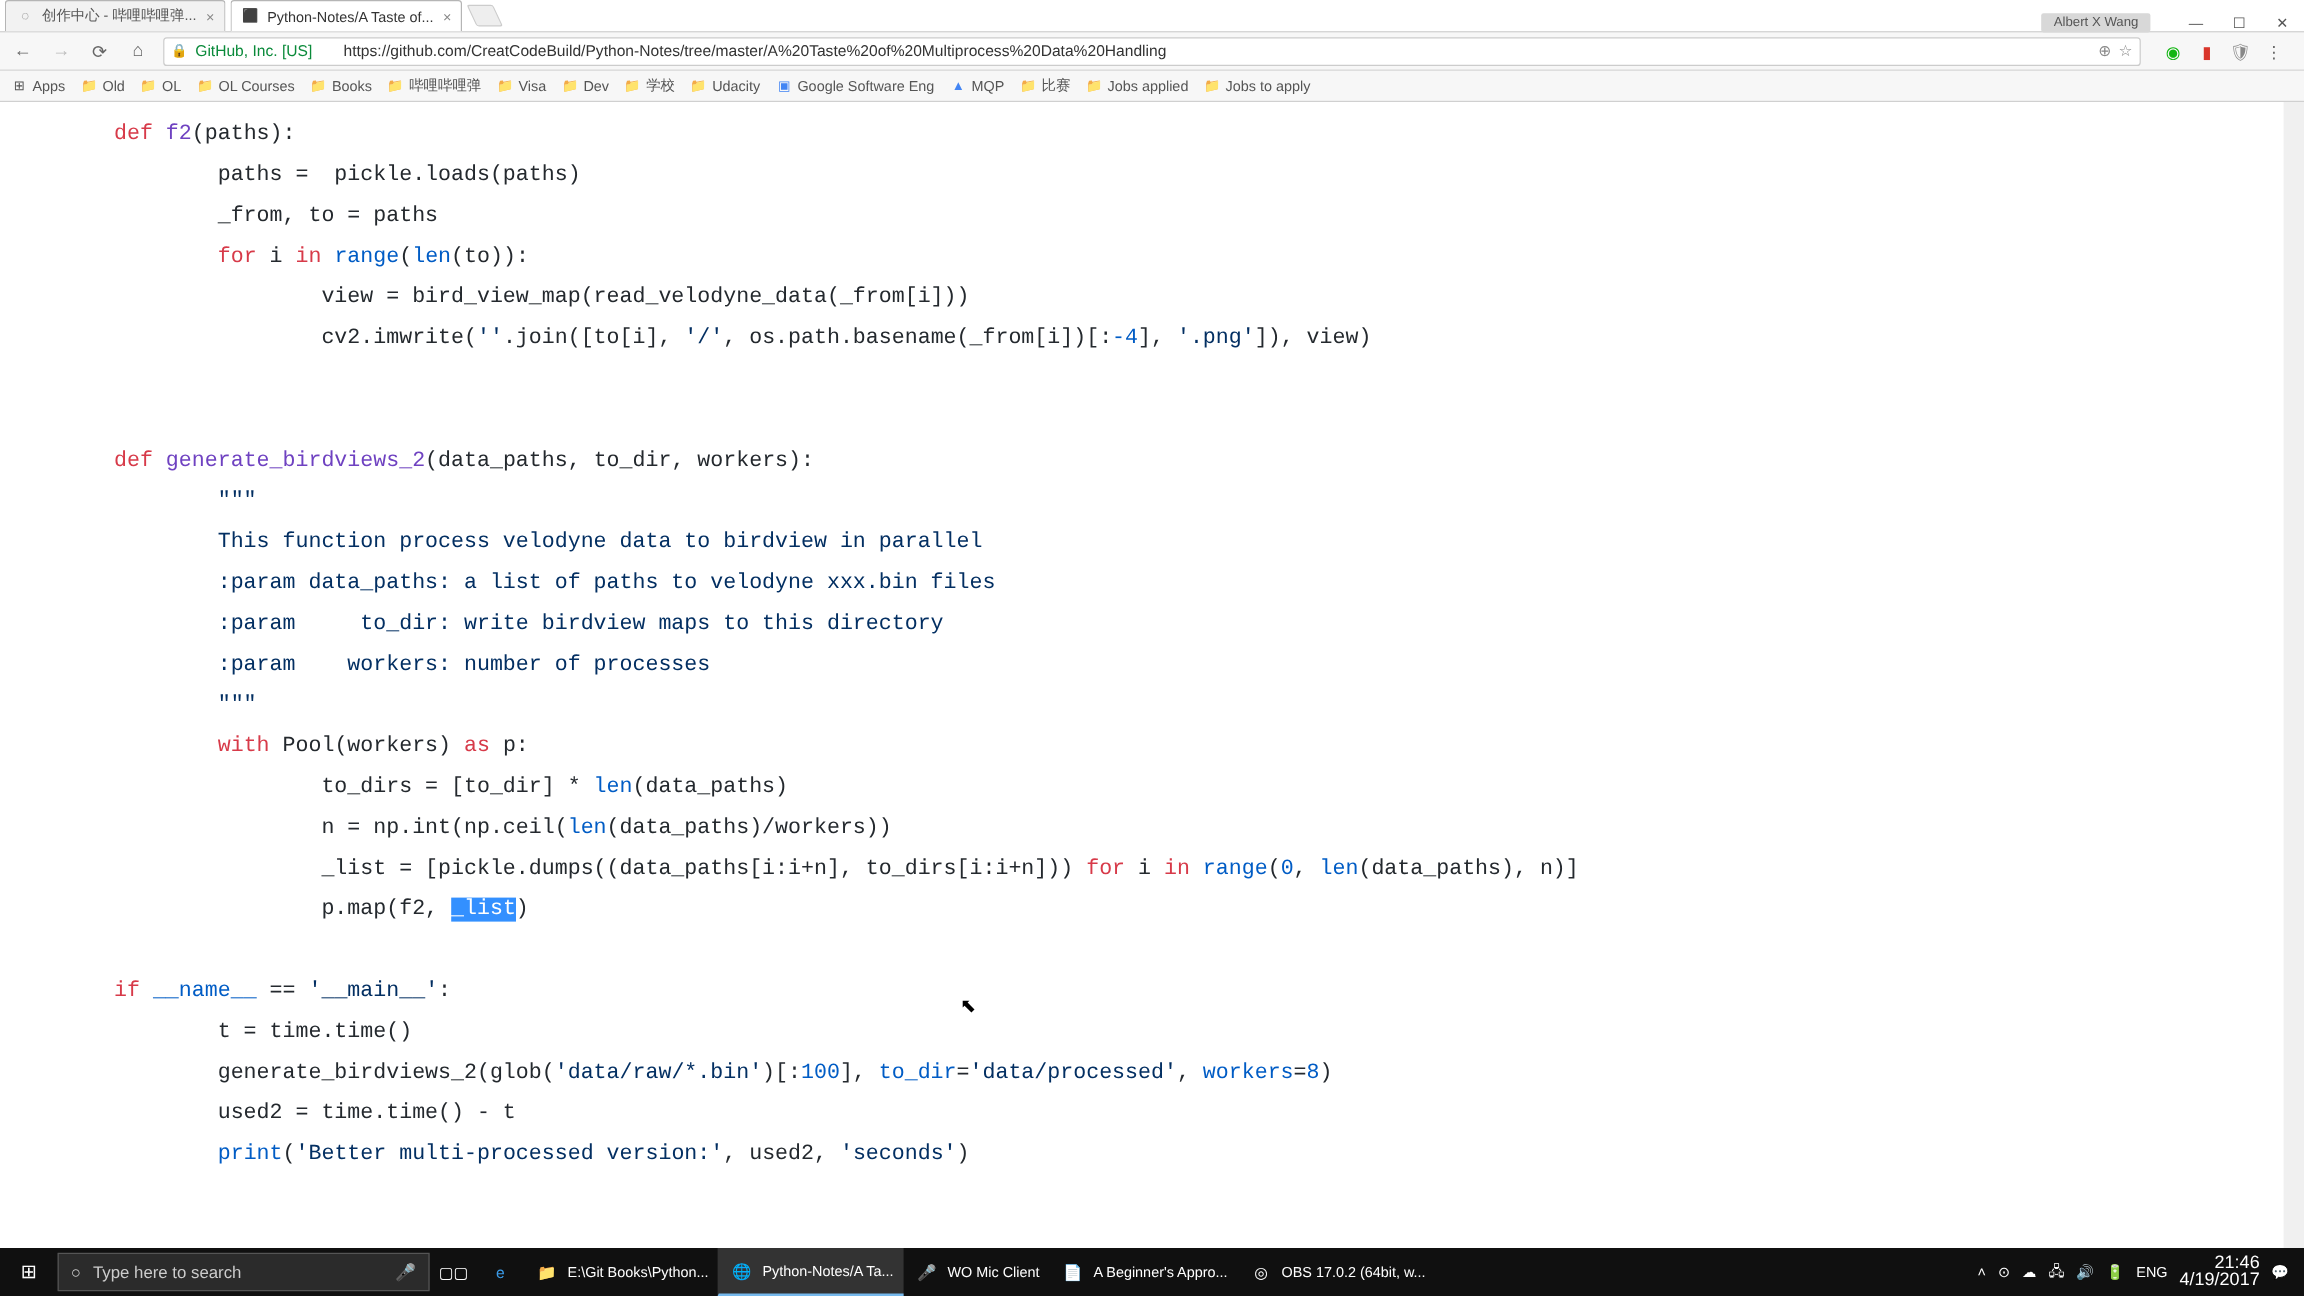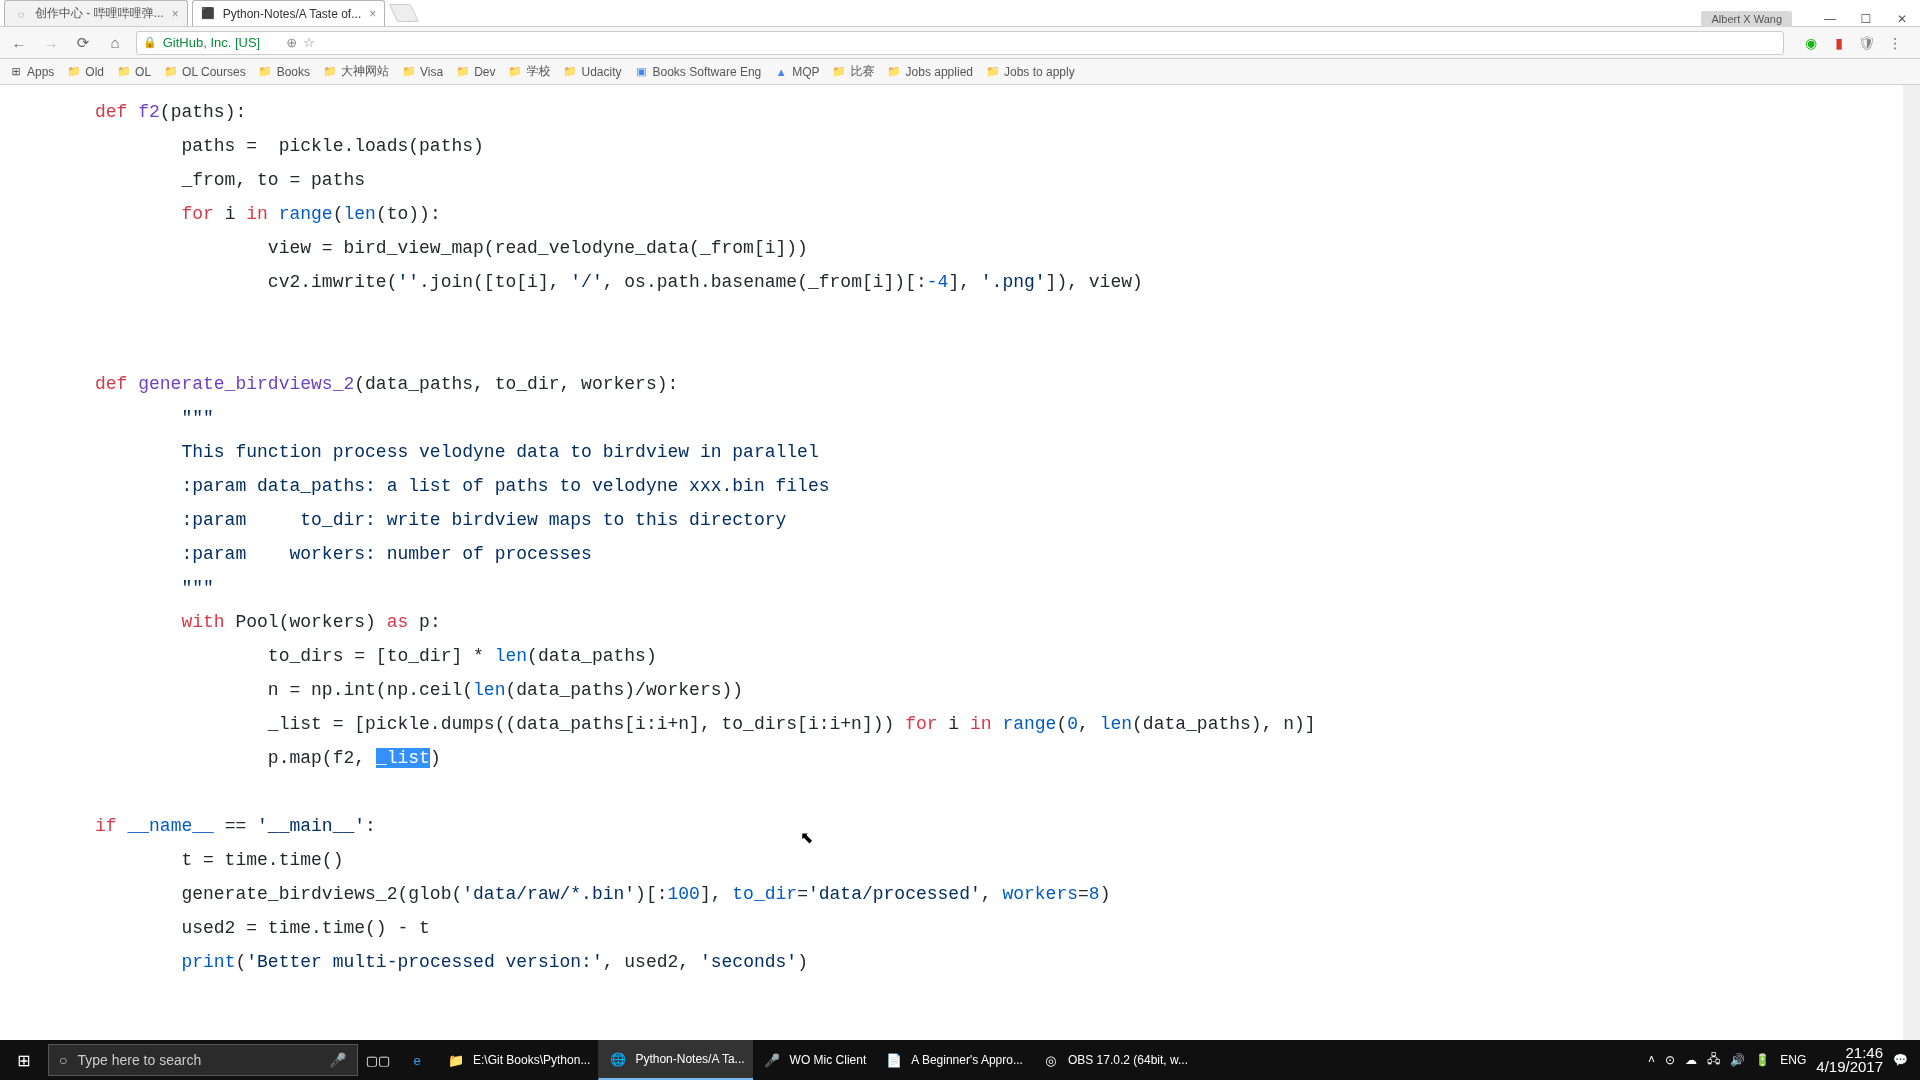--- a/index.html
+++ b/index.html
@@ -83,20 +83,21 @@
 </div>
 
 <div class="addrbar">
   <div class="navbtn">←</div>
   <div class="navbtn disabled">→</div>
   <div class="navbtn">⟳</div>
   <div class="navbtn">⌂</div>
   <div class="omnibox">
     <span class="secure">🔒</span>
     <span class="secure-label">GitHub, Inc. [US]</span>
+    <span class="url">https://github.com/CreatCodeBuild/Python-Notes/tree/master/A%20Taste%20of%20Multiprocess%20Data%20Handling</span>
     <span style="color:#888;margin-right:6px">⊕</span>
     <span style="color:#888">☆</span>
   </div>
   <div class="addr-right">
     <span class="ext-icon" style="color:#13b613">◉</span>
     <span class="ext-icon" style="color:#d9362b">▮</span>
     <span class="ext-icon" style="color:#888">🛡</span>
     <span class="ext-icon" style="color:#666">⋮</span>
   </div>
 </div>
@@ -117,41 +118,41 @@
   <span class="bookitem">
       <span class="bookicon folder">📁</span>
       <span>OL Courses</span>
     </span>
   <span class="bookitem">
       <span class="bookicon folder">📁</span>
       <span>Books</span>
     </span>
   <span class="bookitem">
       <span class="bookicon folder">📁</span>
-      <span>大神网站</span>
+      <span>哔哩哔哩弹</span>
     </span>
   <span class="bookitem">
       <span class="bookicon folder">📁</span>
       <span>Visa</span>
     </span>
   <span class="bookitem">
       <span class="bookicon folder">📁</span>
       <span>Dev</span>
     </span>
   <span class="bookitem">
       <span class="bookicon folder">📁</span>
       <span>学校</span>
     </span>
   <span class="bookitem">
       <span class="bookicon folder">📁</span>
       <span>Udacity</span>
     </span>
   <span class="bookitem">
       <span class="bookicon" style="color:#4285f4">▣</span>
-      <span>Books Software Eng</span>
+      <span>Google Software Eng</span>
     </span>
   <span class="bookitem">
       <span class="bookicon" style="color:#4285f4">▲</span>
       <span>MQP</span>
     </span>
   <span class="bookitem">
       <span class="bookicon folder">📁</span>
       <span>比赛</span>
     </span>
   <span class="bookitem">

